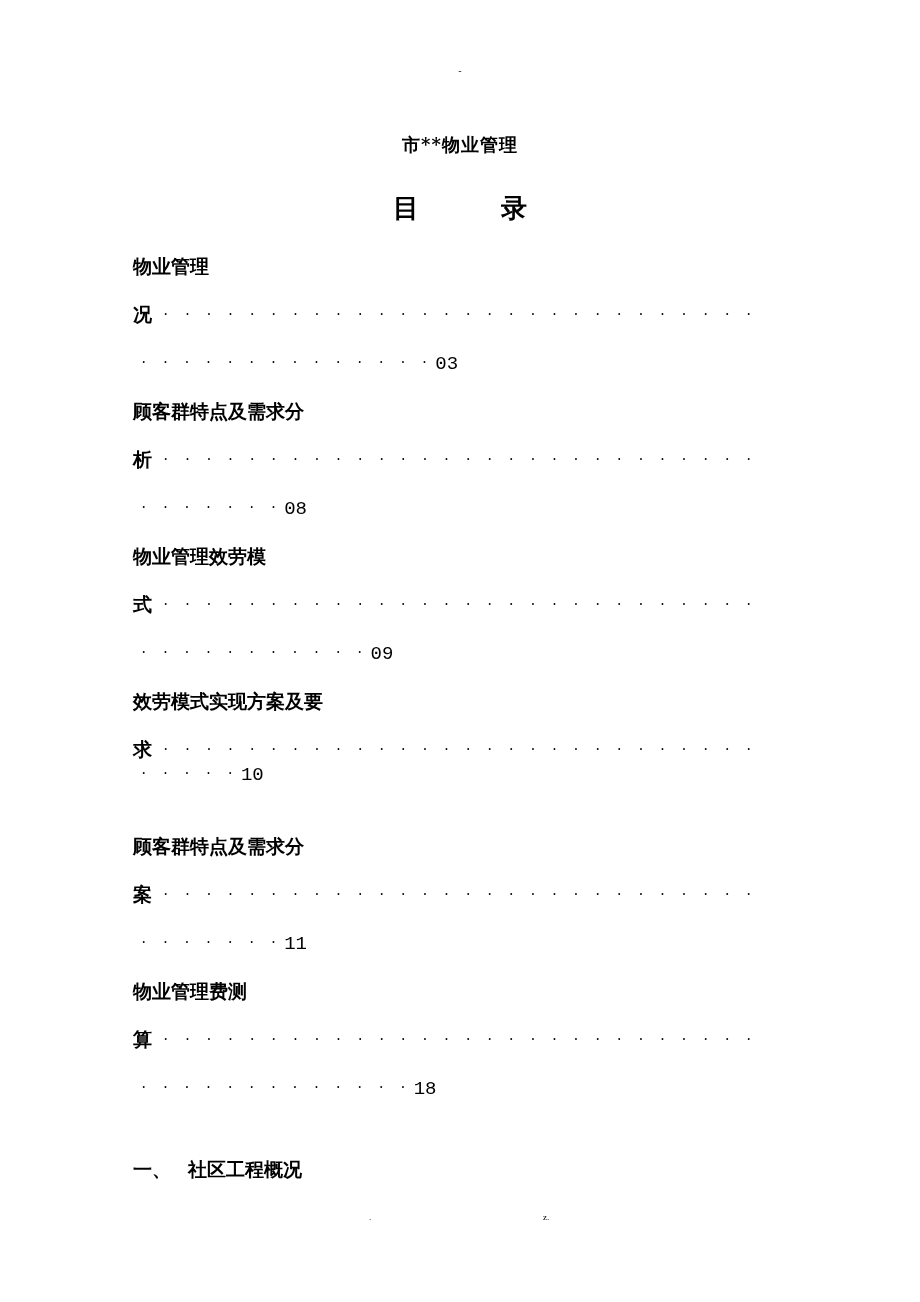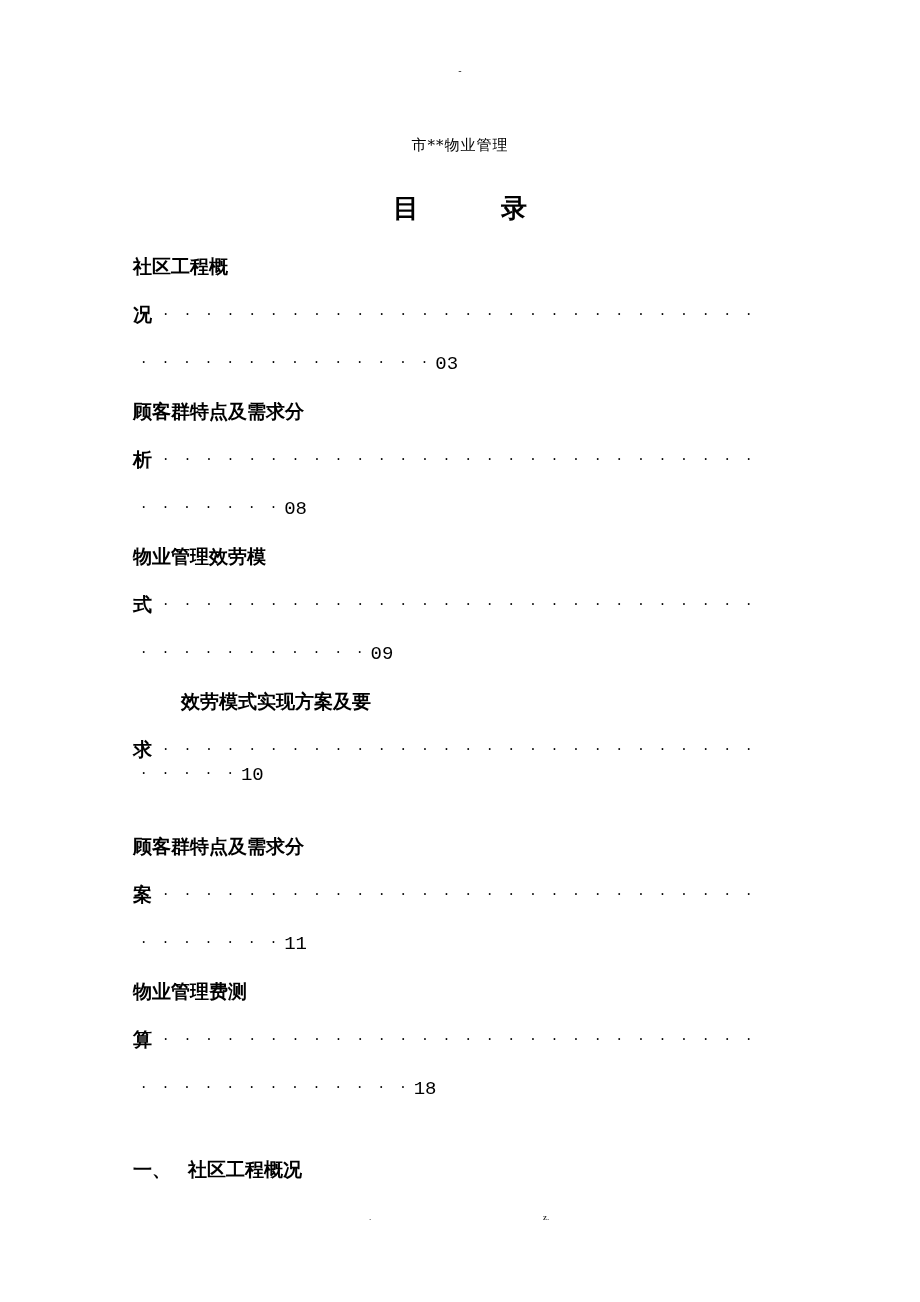--- a/index.html
+++ b/index.html
@@ -1,18 +1,18 @@
 <!DOCTYPE html>
 <html><head>
 <meta charset="utf-8">
 <style>
   html, body { margin:0; padding:0; background:#fff; }
   body { width:920px; height:1302px; position:relative; overflow:hidden; font-family:"DejaVu Serif", serif; color:#000; }
   .hdr-mark { position:absolute; top:66px; left:0; width:920px; text-align:center; font-size:10px; line-height:10px; }
-  .title { position:absolute; top:130px; left:0; width:920px; text-align:center; font-size:15px; font-weight:normal; line-height:30px; letter-spacing:1px; }
+  .title { position:absolute; top:130px; left:0; width:920px; text-align:center; font-size:18px; font-weight:bold; line-height:30px; letter-spacing:1px; }
   .toc-title { position:absolute; top:188px; left:0; width:920px; text-align:center; font-size:26px; font-weight:bold; line-height:40px; }
   .toc-title span { display:inline-block; }
   .toc-title .gap { width:82px; }
   .line { position:absolute; left:133px; height:30px; line-height:30px; font-size:19px; font-weight:bold; white-space:nowrap; }
   .dots { font-weight:normal; letter-spacing:0; }
   .dot { display:inline-block; width:21.6px; text-align:center; font-size:14px; vertical-align:middle; position:relative; top:-2px; }
   .lead { display:inline-block; width:22px; }
   .pg { font-family:Liberation Mono, monospace; font-weight:normal; font-size:19px; }
   .section { position:absolute; left:133px; top:1118px; font-size:19px; font-weight:bold; line-height:30px;margin-top:36px; }
   .section .num { display:inline-block; width:55px; }
@@ -21,30 +21,30 @@
 </head>
 <body>
 
 <div class="hdr-mark">-</div>
 <div class="title">市**物业管理</div>
 <div class="toc-title">
   <span>目</span><span class="gap"></span><span>录</span>
 </div>
 
 <div id="toc">
-    <div class="line" style="top: 251px;">社区工程概</div>
+    <div class="line" style="top: 251px;">物业管理</div>
     <div class="line" style="top: 299px;"><span class="lead">况</span><span class="dots"><span class="dot">·</span><span class="dot">·</span><span class="dot">·</span><span class="dot">·</span><span class="dot">·</span><span class="dot">·</span><span class="dot">·</span><span class="dot">·</span><span class="dot">·</span><span class="dot">·</span><span class="dot">·</span><span class="dot">·</span><span class="dot">·</span><span class="dot">·</span><span class="dot">·</span><span class="dot">·</span><span class="dot">·</span><span class="dot">·</span><span class="dot">·</span><span class="dot">·</span><span class="dot">·</span><span class="dot">·</span><span class="dot">·</span><span class="dot">·</span><span class="dot">·</span><span class="dot">·</span><span class="dot">·</span><span class="dot">·</span></span></div>
     <div class="line" style="top: 347px;"><span class="dots"><span class="dot">·</span><span class="dot">·</span><span class="dot">·</span><span class="dot">·</span><span class="dot">·</span><span class="dot">·</span><span class="dot">·</span><span class="dot">·</span><span class="dot">·</span><span class="dot">·</span><span class="dot">·</span><span class="dot">·</span><span class="dot">·</span><span class="dot">·</span></span><span class="pg">03</span></div>
     <div class="line" style="top: 396px;">顾客群特点及需求分</div>
     <div class="line" style="top: 444px;"><span class="lead">析</span><span class="dots"><span class="dot">·</span><span class="dot">·</span><span class="dot">·</span><span class="dot">·</span><span class="dot">·</span><span class="dot">·</span><span class="dot">·</span><span class="dot">·</span><span class="dot">·</span><span class="dot">·</span><span class="dot">·</span><span class="dot">·</span><span class="dot">·</span><span class="dot">·</span><span class="dot">·</span><span class="dot">·</span><span class="dot">·</span><span class="dot">·</span><span class="dot">·</span><span class="dot">·</span><span class="dot">·</span><span class="dot">·</span><span class="dot">·</span><span class="dot">·</span><span class="dot">·</span><span class="dot">·</span><span class="dot">·</span><span class="dot">·</span></span></div>
     <div class="line" style="top: 492px;"><span class="dots"><span class="dot">·</span><span class="dot">·</span><span class="dot">·</span><span class="dot">·</span><span class="dot">·</span><span class="dot">·</span><span class="dot">·</span></span><span class="pg">08</span></div>
     <div class="line" style="top: 541px; text-align: center;">物业管理效劳模</div>
     <div class="line" style="top: 589px;"><span class="lead">式</span><span class="dots"><span class="dot">·</span><span class="dot">·</span><span class="dot">·</span><span class="dot">·</span><span class="dot">·</span><span class="dot">·</span><span class="dot">·</span><span class="dot">·</span><span class="dot">·</span><span class="dot">·</span><span class="dot">·</span><span class="dot">·</span><span class="dot">·</span><span class="dot">·</span><span class="dot">·</span><span class="dot">·</span><span class="dot">·</span><span class="dot">·</span><span class="dot">·</span><span class="dot">·</span><span class="dot">·</span><span class="dot">·</span><span class="dot">·</span><span class="dot">·</span><span class="dot">·</span><span class="dot">·</span><span class="dot">·</span><span class="dot">·</span></span></div>
     <div class="line" style="top: 637px;"><span class="dots"><span class="dot">·</span><span class="dot">·</span><span class="dot">·</span><span class="dot">·</span><span class="dot">·</span><span class="dot">·</span><span class="dot">·</span><span class="dot">·</span><span class="dot">·</span><span class="dot">·</span><span class="dot">·</span></span><span class="pg">09</span></div>
-    <div class="line" style="top: 686px; margin-left: 48px;">效劳模式实现方案及要</div>
+    <div class="line" style="top: 686px;">效劳模式实现方案及要</div>
     <div class="line" style="top: 734px;"><span class="lead">求</span><span class="dots"><span class="dot">·</span><span class="dot">·</span><span class="dot">·</span><span class="dot">·</span><span class="dot">·</span><span class="dot">·</span><span class="dot">·</span><span class="dot">·</span><span class="dot">·</span><span class="dot">·</span><span class="dot">·</span><span class="dot">·</span><span class="dot">·</span><span class="dot">·</span><span class="dot">·</span><span class="dot">·</span><span class="dot">·</span><span class="dot">·</span><span class="dot">·</span><span class="dot">·</span><span class="dot">·</span><span class="dot">·</span><span class="dot">·</span><span class="dot">·</span><span class="dot">·</span><span class="dot">·</span><span class="dot">·</span><span class="dot">·</span></span></div>
     <div class="line" style="top: 758px;"><span class="dots"><span class="dot">·</span><span class="dot">·</span><span class="dot">·</span><span class="dot">·</span><span class="dot">·</span></span><span class="pg">10</span></div>
     <div class="line" style="top: 831px;">顾客群特点及需求分</div>
     <div class="line" style="top: 879px;"><span class="lead">案</span><span class="dots"><span class="dot">·</span><span class="dot">·</span><span class="dot">·</span><span class="dot">·</span><span class="dot">·</span><span class="dot">·</span><span class="dot">·</span><span class="dot">·</span><span class="dot">·</span><span class="dot">·</span><span class="dot">·</span><span class="dot">·</span><span class="dot">·</span><span class="dot">·</span><span class="dot">·</span><span class="dot">·</span><span class="dot">·</span><span class="dot">·</span><span class="dot">·</span><span class="dot">·</span><span class="dot">·</span><span class="dot">·</span><span class="dot">·</span><span class="dot">·</span><span class="dot">·</span><span class="dot">·</span><span class="dot">·</span><span class="dot">·</span></span></div>
     <div class="line" style="top: 927px;"><span class="dots"><span class="dot">·</span><span class="dot">·</span><span class="dot">·</span><span class="dot">·</span><span class="dot">·</span><span class="dot">·</span><span class="dot">·</span></span><span class="pg">11</span></div>
     <div class="line" style="top: 976px;">物业管理费测</div>
     <div class="line" style="top: 1024px;"><span class="lead">算</span><span class="dots"><span class="dot">·</span><span class="dot">·</span><span class="dot">·</span><span class="dot">·</span><span class="dot">·</span><span class="dot">·</span><span class="dot">·</span><span class="dot">·</span><span class="dot">·</span><span class="dot">·</span><span class="dot">·</span><span class="dot">·</span><span class="dot">·</span><span class="dot">·</span><span class="dot">·</span><span class="dot">·</span><span class="dot">·</span><span class="dot">·</span><span class="dot">·</span><span class="dot">·</span><span class="dot">·</span><span class="dot">·</span><span class="dot">·</span><span class="dot">·</span><span class="dot">·</span><span class="dot">·</span><span class="dot">·</span><span class="dot">·</span></span></div>
     <div class="line" style="top: 1072px;"><span class="dots"><span class="dot">·</span><span class="dot">·</span><span class="dot">·</span><span class="dot">·</span><span class="dot">·</span><span class="dot">·</span><span class="dot">·</span><span class="dot">·</span><span class="dot">·</span><span class="dot">·</span><span class="dot">·</span><span class="dot">·</span><span class="dot">·</span></span><span class="pg">18</span></div>
   </div>
 

